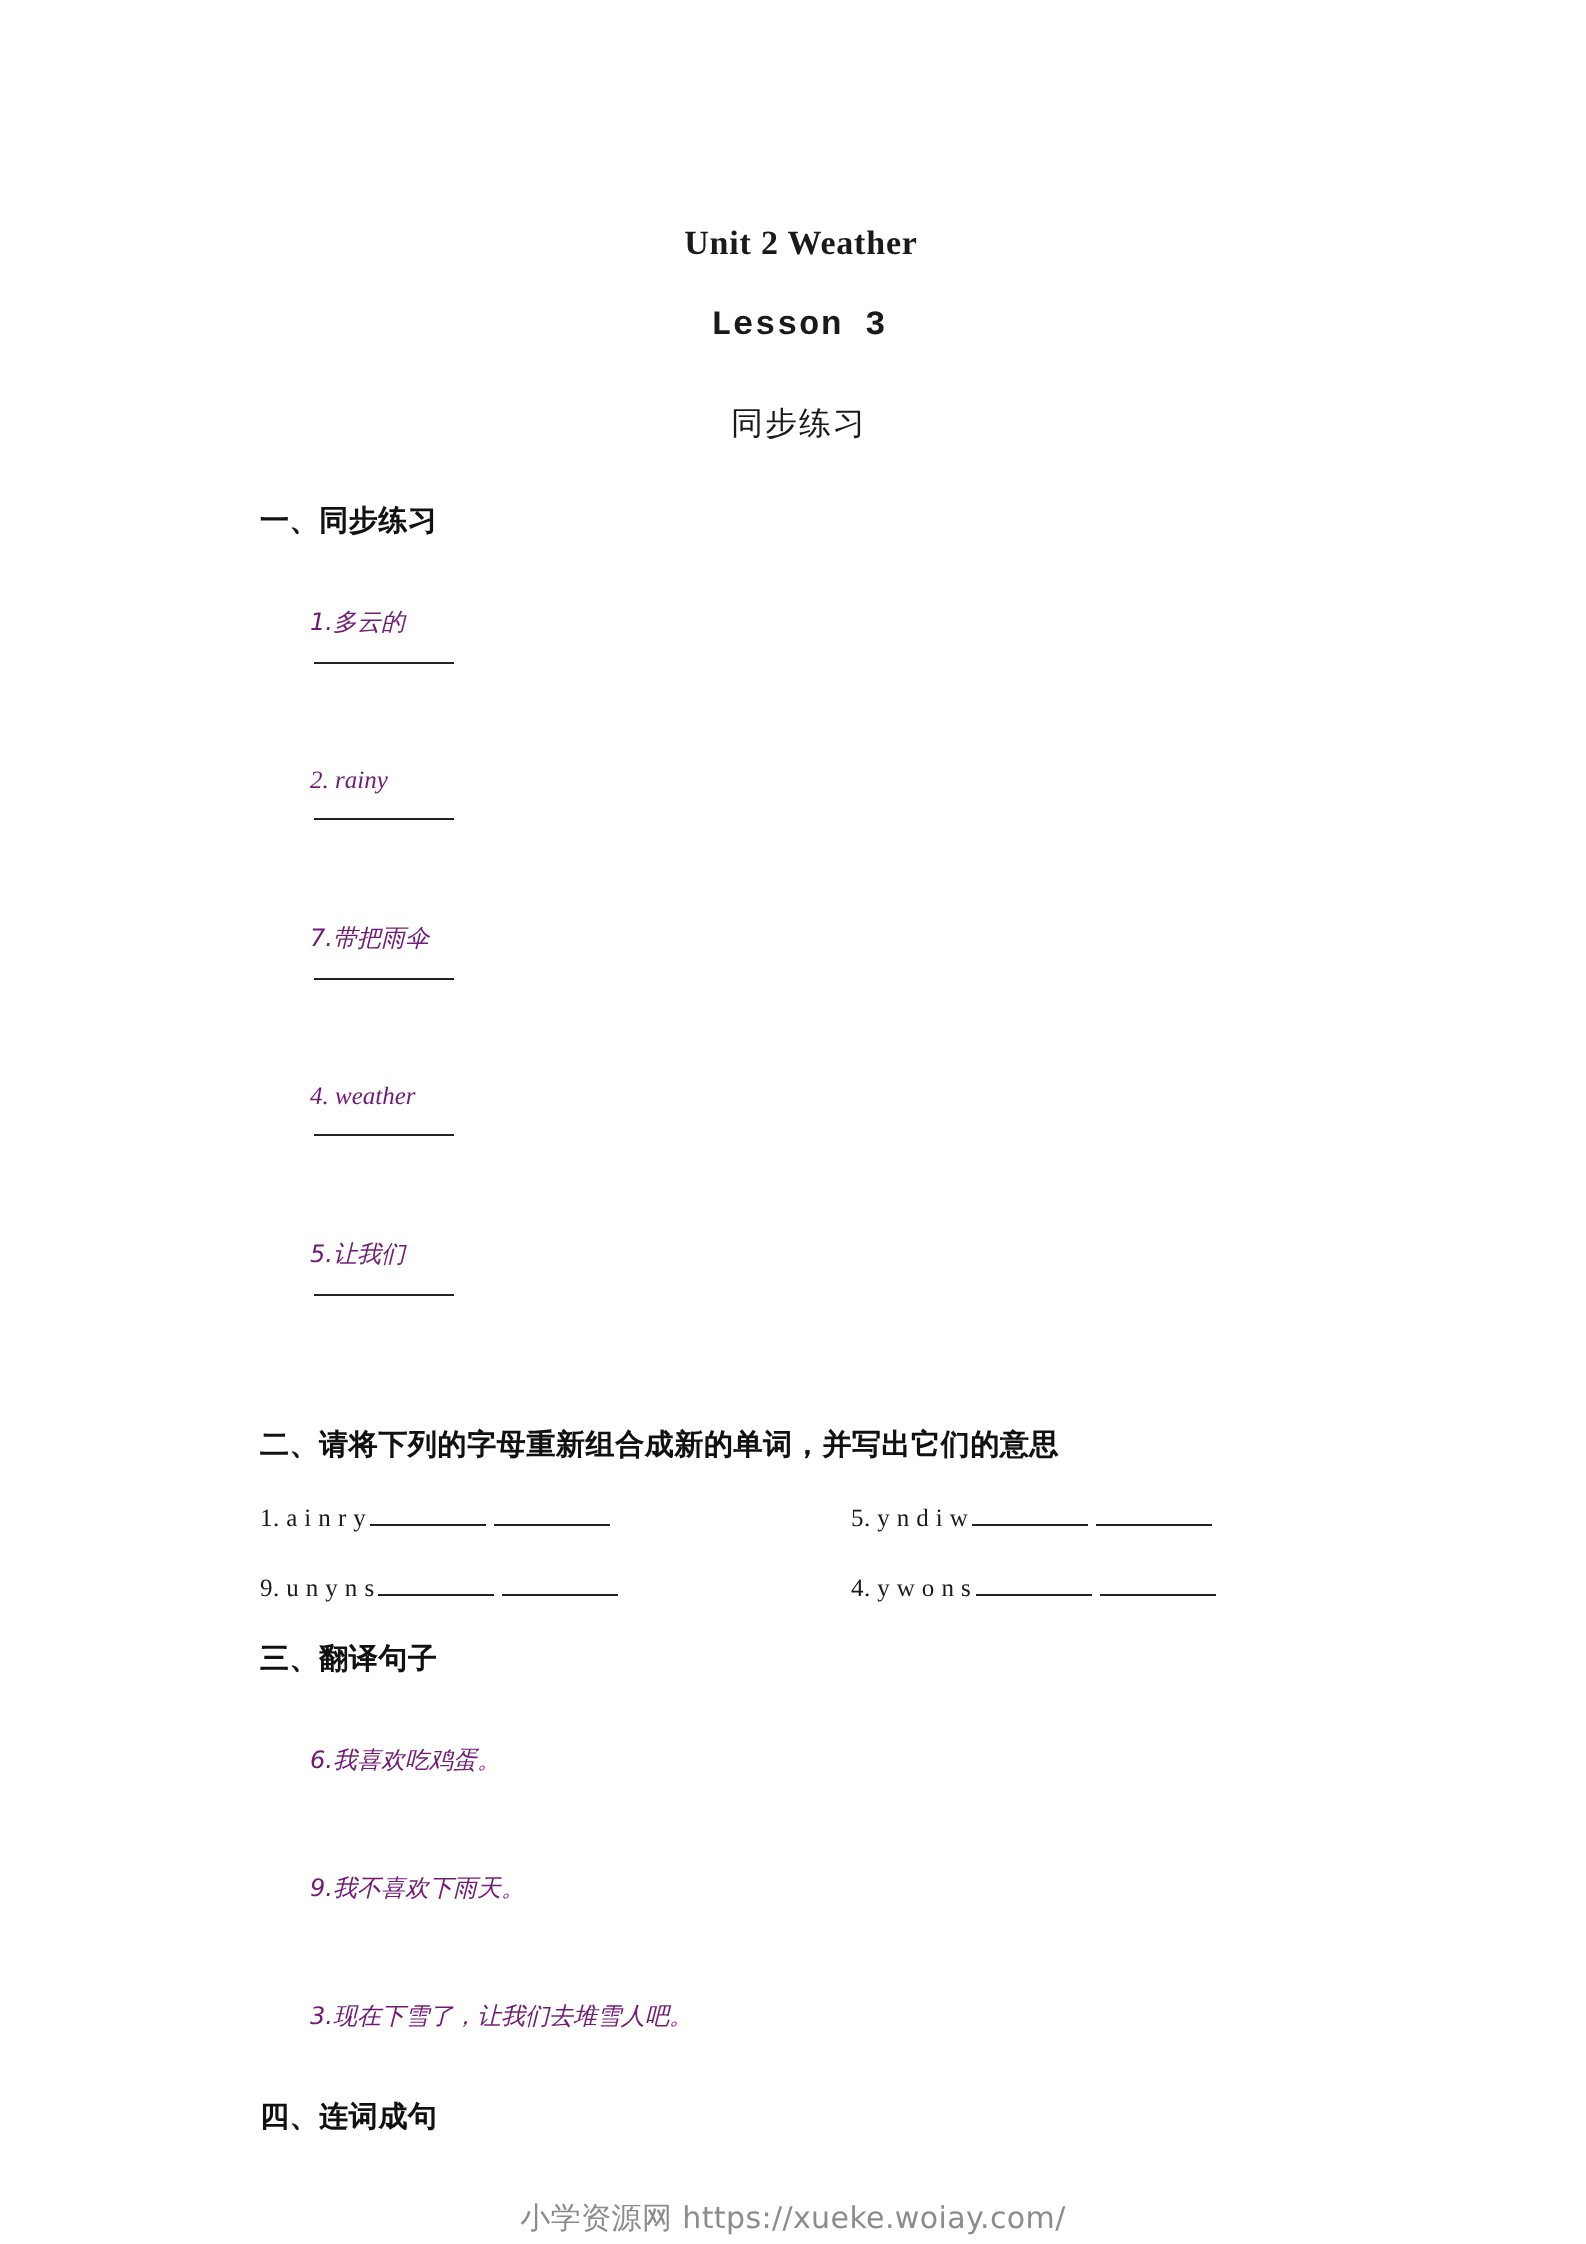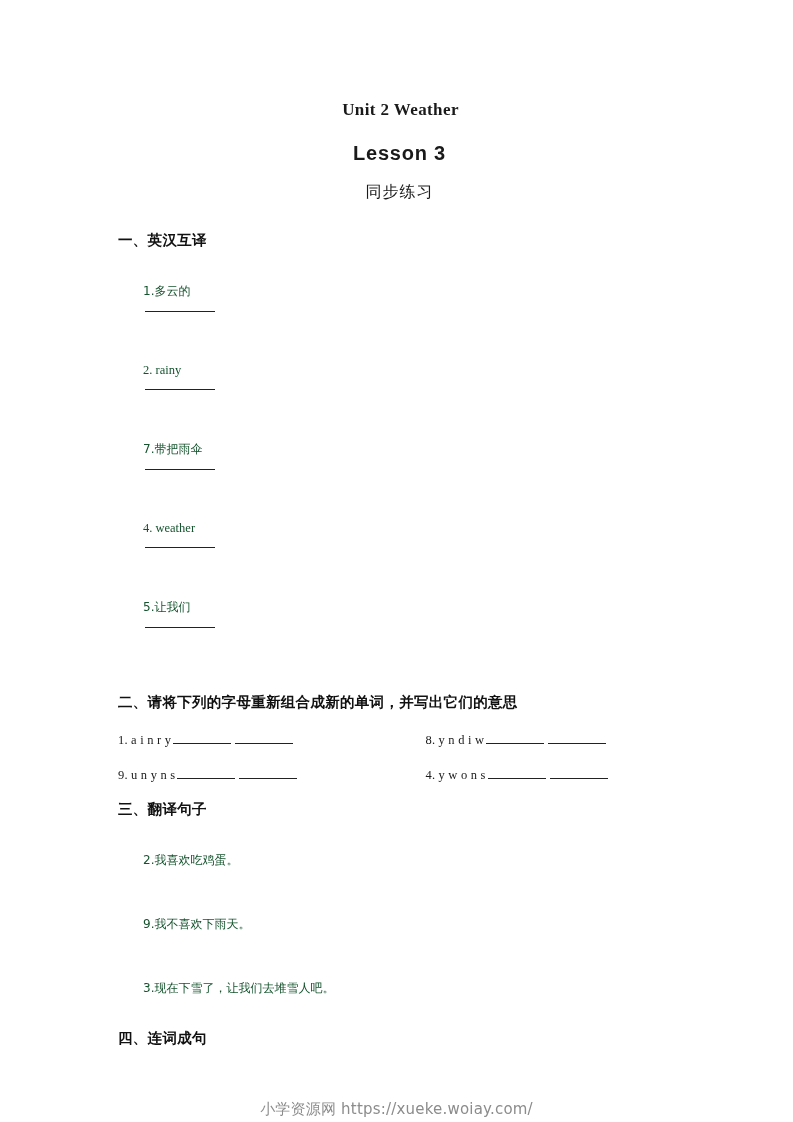--- a/index.html
+++ b/index.html
@@ -12,42 +12,42 @@
     height: 1122px;
     position: relative;
     font-family: "Liberation Serif", serif;
     color: #1a1a1a;
     overflow: hidden;
   }
 
   .page {
     position: absolute;
     inset: 0;
-    padding: 0;
+    padding: 12px;
   }
 
   
   .title-block {
     margin-top: 100px;
     text-align: center;
   }
   .doc-title {
     font-family: "Liberation Serif", serif;
     font-weight: bold;
     font-size: 17px;
     letter-spacing: 0.4px;
     margin: 0 0 22px 0;
     padding-left: 8px;
   }
   .doc-subtitle {
-    font-family: Liberation Sans, sans-serif;
+    font-family: Liberation Mono, monospace;
     font-weight: bold;
-    font-size: 20px;
+    font-size: 17px;
     letter-spacing: 0.8px;
-    margin: 0 0 17px 0;
+    margin: 0 0 29px 0;
     padding-left: 6px;
   }
   .doc-subsubtitle {
     font-family: "DejaVu Sans", sans-serif;
     font-weight: normal;
     font-size: 16px;
     letter-spacing: 1px;
     margin: 0;
     padding-left: 6px;
   }
@@ -66,22 +66,23 @@
     font-weight: bold;
     font-size: 14.5px;
     letter-spacing: 0.3px;
     margin: 0 0 18px 0;
     color: #111;
   }
   .q-line {
     font-family: "Liberation Serif", serif;
     font-size: 12.5px;
     margin: 0 0 17px 0;
-    color: #14532d;
+    color: #701a75;
     white-space: pre-wrap;
+    font-style: italic;
   }
   .q-line .cjk {
     font-family: "DejaVu Sans", sans-serif;
     font-size: 12px;
   }
 
   .blank {
     display: inline-block;
     border-bottom: 1px solid #222;
     height: 11px;
@@ -130,21 +131,21 @@
 
   <div class="title-block">
     <div class="doc-title">Unit 2 Weather</div>
     <div class="doc-subtitle">Lesson 3</div>
     <div class="doc-subsubtitle">同步练习</div>
   </div>
 
   <div class="content">
 
     <div class="section">
-      <div class="section-heading">一、英汉互译</div>
+      <div class="section-heading">一、同步练习</div>
 
       <div class="q-line">
         <span class="cjk">1.多云的</span>
         <span class="blank blank-70"></span>
       </div>
       <div class="q-line">
         <span>2. rainy</span>
         <span class="blank blank-70"></span>
       </div>
       <div class="q-line">
@@ -162,39 +163,39 @@
     </div>
 
     <div class="section">
       <div class="section-heading">二、请将下列的字母重新组合成新的单词，并写出它们的意思</div>
 
       <div class="two-col">
         <div class="col">
           <span class="scram">1. a i n r y</span><span class="blank blank-58"></span><span class="blank blank-58"></span>
         </div>
         <div class="col">
-          <span class="scram">8. y n d i w</span><span class="blank blank-58"></span><span class="blank blank-58"></span>
+          <span class="scram">5. y n d i w</span><span class="blank blank-58"></span><span class="blank blank-58"></span>
         </div>
       </div>
 
       <div class="two-col gap-after">
         <div class="col">
           <span class="scram">9. u n y n s</span><span class="blank blank-58"></span><span class="blank blank-58"></span>
         </div>
         <div class="col">
           <span class="scram">4. y w o n s</span><span class="blank blank-58"></span><span class="blank blank-58"></span>
         </div>
       </div>
     </div>
 
     <div class="section">
       <div class="section-heading">三、翻译句子</div>
 
       <div class="q-line">
-        <span class="cjk">2.我喜欢吃鸡蛋。</span>
+        <span class="cjk">6.我喜欢吃鸡蛋。</span>
       </div>
       <div class="q-line">
         <span class="cjk">9.我不喜欢下雨天。</span>
       </div>
       <div class="q-line">
         <span class="cjk">3.现在下雪了，让我们去堆雪人吧。</span>
       </div>
     </div>
 
     <div class="section">

